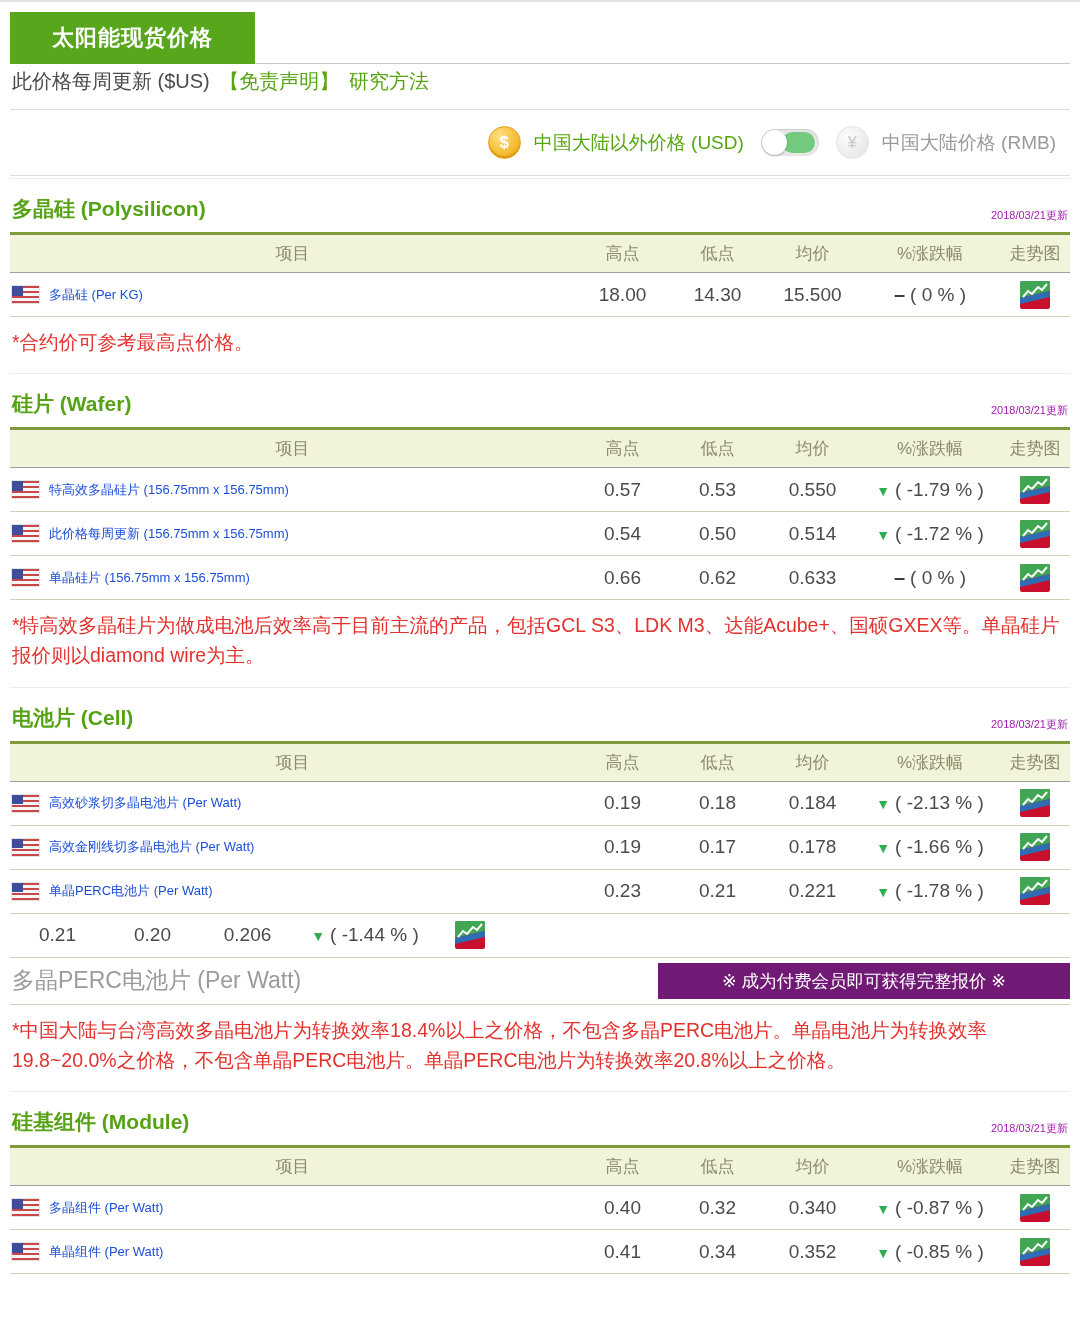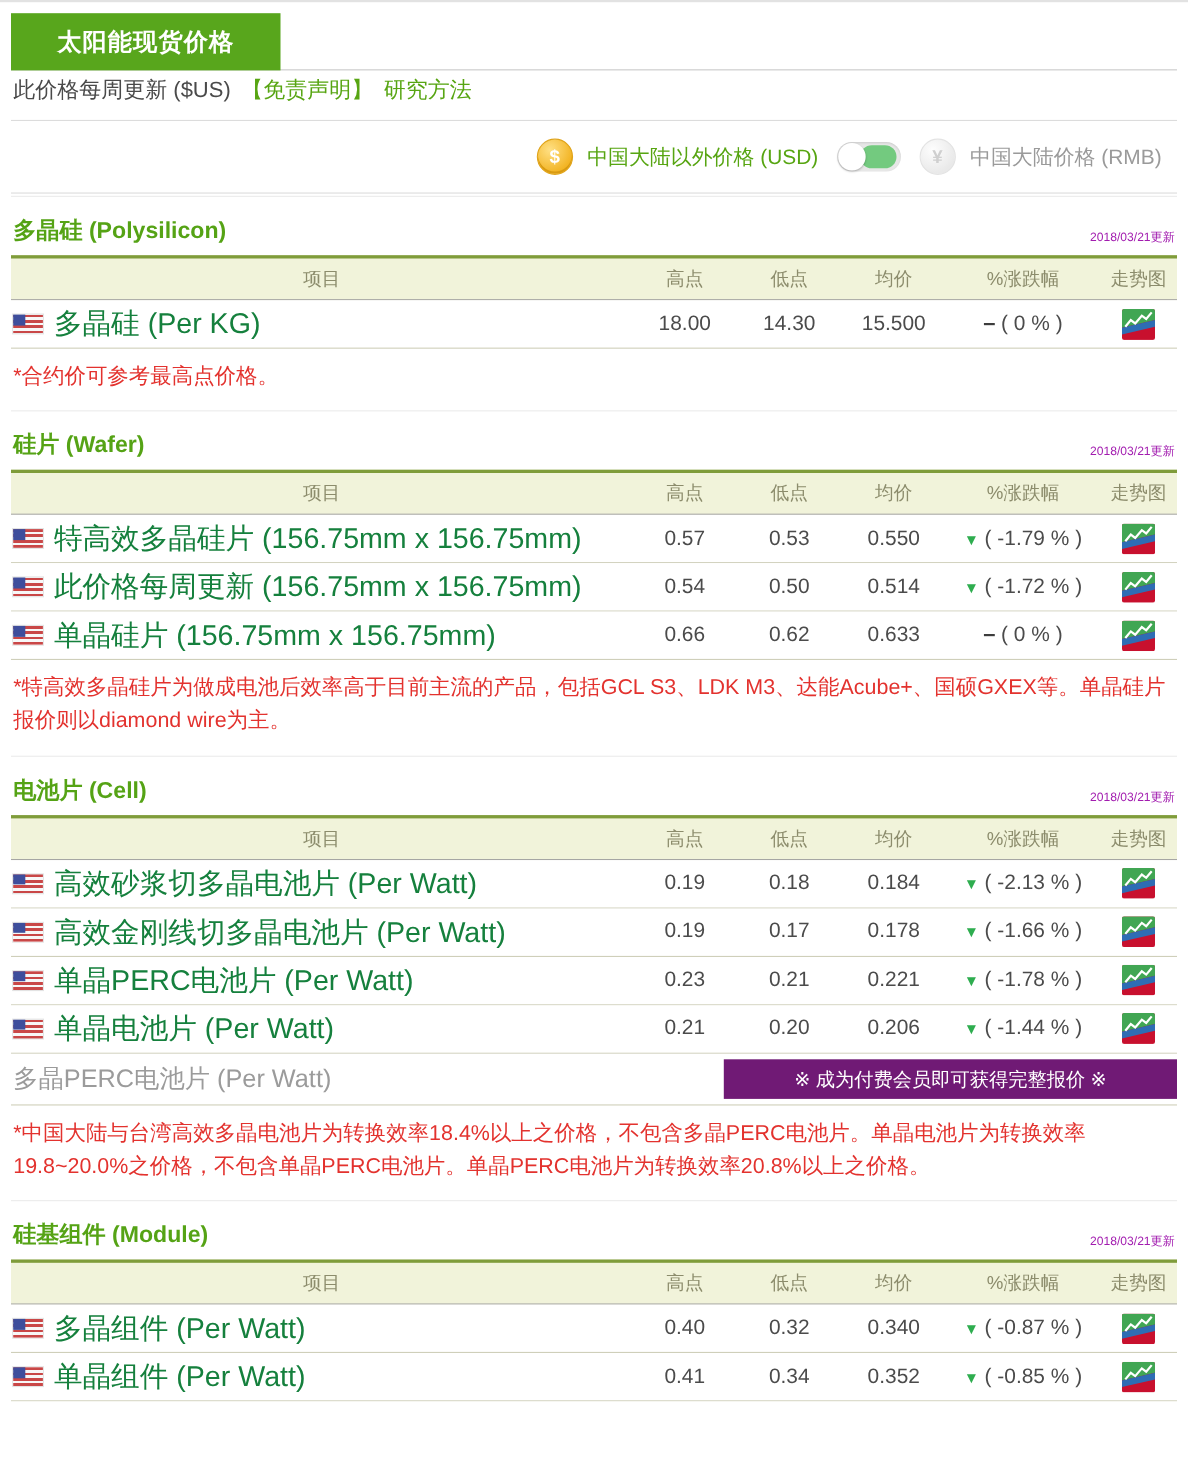--- a/index.html
+++ b/index.html
@@ -48,21 +48,21 @@
   .thead{display:flex;align-items:center;background:#f1f3da;border-top:3px solid #7f9c3a;
          border-bottom:1px solid #9e9e9e;height:37px;color:#8c8c6c;font-size:17px;}
   .trow{display:flex;align-items:center;min-height:43px;border-bottom:1px solid #cfcfba;
         font-size:19px;color:#4b4b4b;background:#fff;}
   .c{box-sizing:border-box;}
   .c.item{flex:1;display:flex;align-items:center;padding-left:2px;}
   .thead .c.item{justify-content:center;padding-left:0;}
   .c.num{width:95px;text-align:center;}
   .c.change{width:140px;text-align:center;white-space:nowrap;}
   .c.chart{width:70px;text-align:center;}
-  .ilabel{color:#15803d;font-size:26px;}
+  .ilabel{color:#1d4ed8;font-size:13px;}
   .ilabel.locked{color:#9b9b9b;font-size:23px;}
 
   .flag{width:27px;height:17px;display:inline-block;position:relative;margin-right:10px;flex:none;
         background:repeating-linear-gradient(180deg,#c94747 0 2.45px,#f7f7f7 2.45px 4.9px);
         box-shadow:0 0 0 1px #e3e3e3;}
   .flag::before{content:"";position:absolute;left:0;top:0;width:11px;height:9.5px;background:#3e4e9c;}
 
   .arrow{display:inline-block;margin-right:5px;}
   .arrow.down::before{content:"▼";color:#2ead4f;font-size:14px;}
   .arrow.flat::before{content:"–";color:#3d3d3d;font-weight:bold;font-size:20px;}
@@ -262,24 +262,20 @@
       <div class="c num">0.221</div>
       <div class="c change"><span class="arrow down"></span><span>( -1.78 % )</span></div>
       <div class="c chart"><span class="chart-ic"><svg width="30" height="28" viewBox="0 0 30 28">
               <rect width="30" height="28" fill="#c8102e"></rect>
               <polygon points="0,0 30,0 30,10 0,17" fill="#41a653"></polygon>
               <polygon points="0,17 30,10 30,16 0,23" fill="#2e6db4"></polygon>
               <polyline points="3,16 8,10 12,13 18,6 22,9 27,3" stroke="#fff" stroke-width="2" fill="none"></polyline>
             </svg></span></div>
     </div>
     <div class="trow">
-      <div class="c item">
-        <span class="flag"></span>
-        <span class="ilabel">单晶电池片 (Per Watt)</span>
-      </div>
       <div class="c num">0.21</div>
       <div class="c num">0.20</div>
       <div class="c num">0.206</div>
       <div class="c change"><span class="arrow down"></span><span>( -1.44 % )</span></div>
       <div class="c chart"><span class="chart-ic"><svg width="30" height="28" viewBox="0 0 30 28">
               <rect width="30" height="28" fill="#c8102e"></rect>
               <polygon points="0,0 30,0 30,10 0,17" fill="#41a653"></polygon>
               <polygon points="0,17 30,10 30,16 0,23" fill="#2e6db4"></polygon>
               <polyline points="3,16 8,10 12,13 18,6 22,9 27,3" stroke="#fff" stroke-width="2" fill="none"></polyline>
             </svg></span></div>

